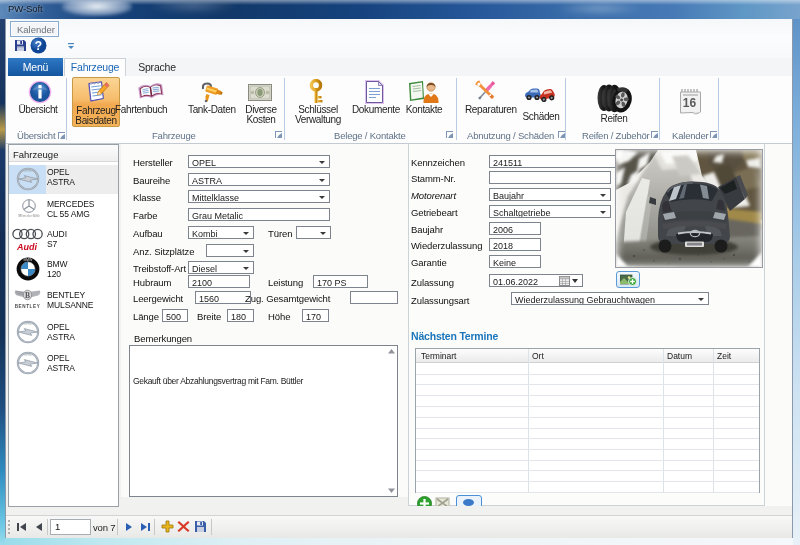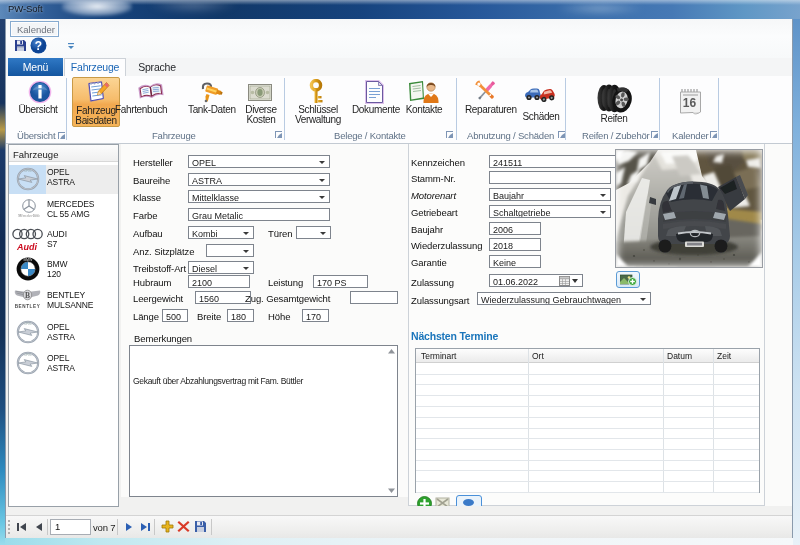--- a/index.html
+++ b/index.html
@@ -438,21 +438,21 @@
       <rect x=".5" y=".5" width="10" height="2.4" fill="#c8c8c8" stroke="#888" stroke-width=".5"></rect>
       <g stroke="#999" stroke-width=".6">
         <line x1="3.5" y1="3" x2="3.5" y2="9.5"></line>
         <line x1="6.5" y1="3" x2="6.5" y2="9.5"></line>
         <line x1="1" y1="5.5" x2="10" y2="5.5"></line>
         <line x1="1" y1="7.5" x2="10" y2="7.5"></line>
       </g>
     </svg>
 <div class="abs" style="left:572px;top:279px;width:0;height:0;border:3.6px solid transparent;border-top:4.4px solid #333;"></div>
 <div class="lb" style="left:411px;top:295px;">Zulassungsart</div>
-<div class="f combo" style="left:477px;top:292px;width:174px;">Wiederzulassung Gebrauchtwagen</div>
+<div class="f combo" style="left:511px;top:292px;width:198px;">Wiederzulassung Gebrauchtwagen</div>
 
 <div id="photo">
 <div class="abs" style="left:615px;top:149px;width:148px;height:119px;border:1px solid #989ca2;background:#fff;box-sizing:border-box;overflow:hidden;">
 <svg width="146" height="117" viewBox="0 0 146 117" style="position:absolute;left:0;top:0;">
 <defs>
 <linearGradient id="roadg" x1="0" y1="0" x2="0" y2="1">
               <stop offset="0%" stop-color="#cfcdc7"></stop>
               <stop offset="60%" stop-color="#9e9e98"></stop>
               <stop offset="100%" stop-color="#7a7a72"></stop>
             </linearGradient>

